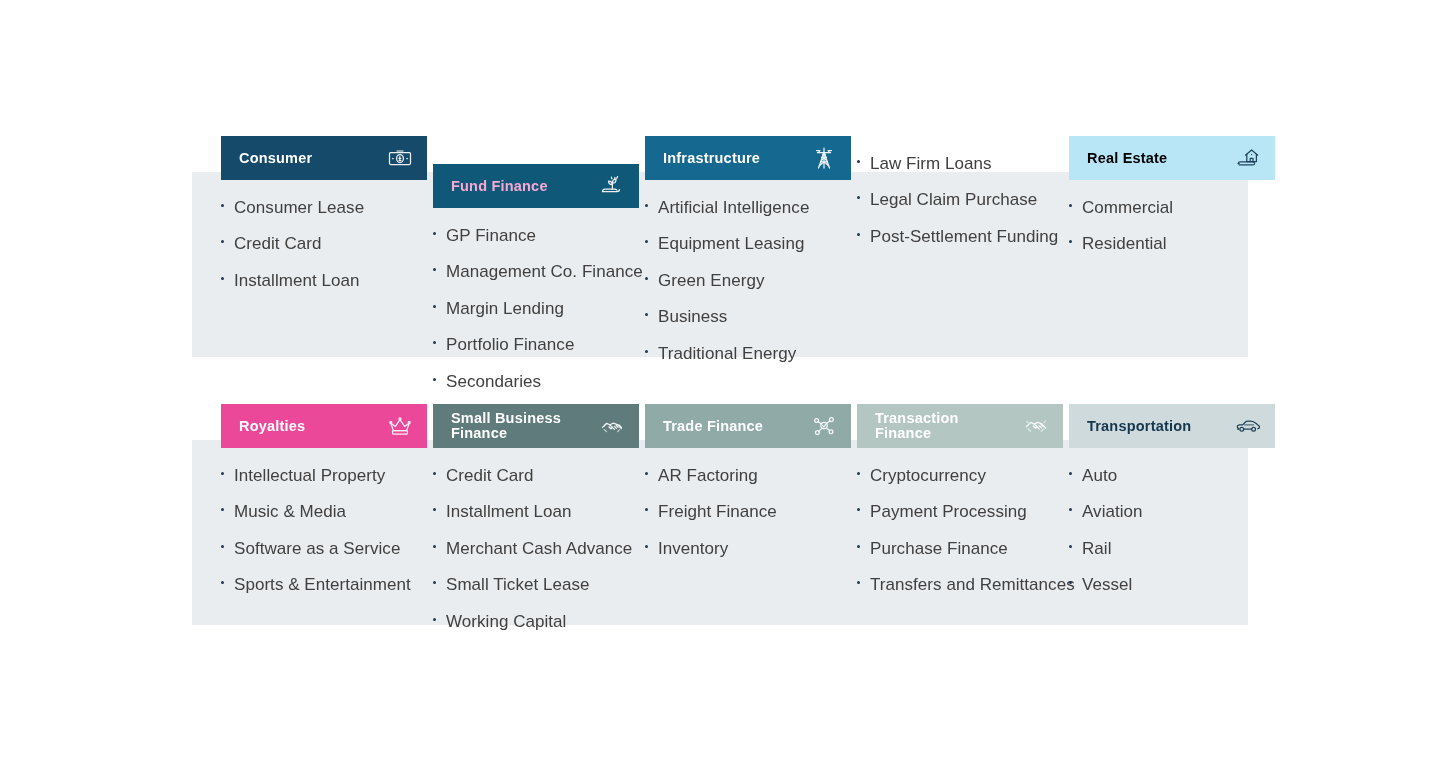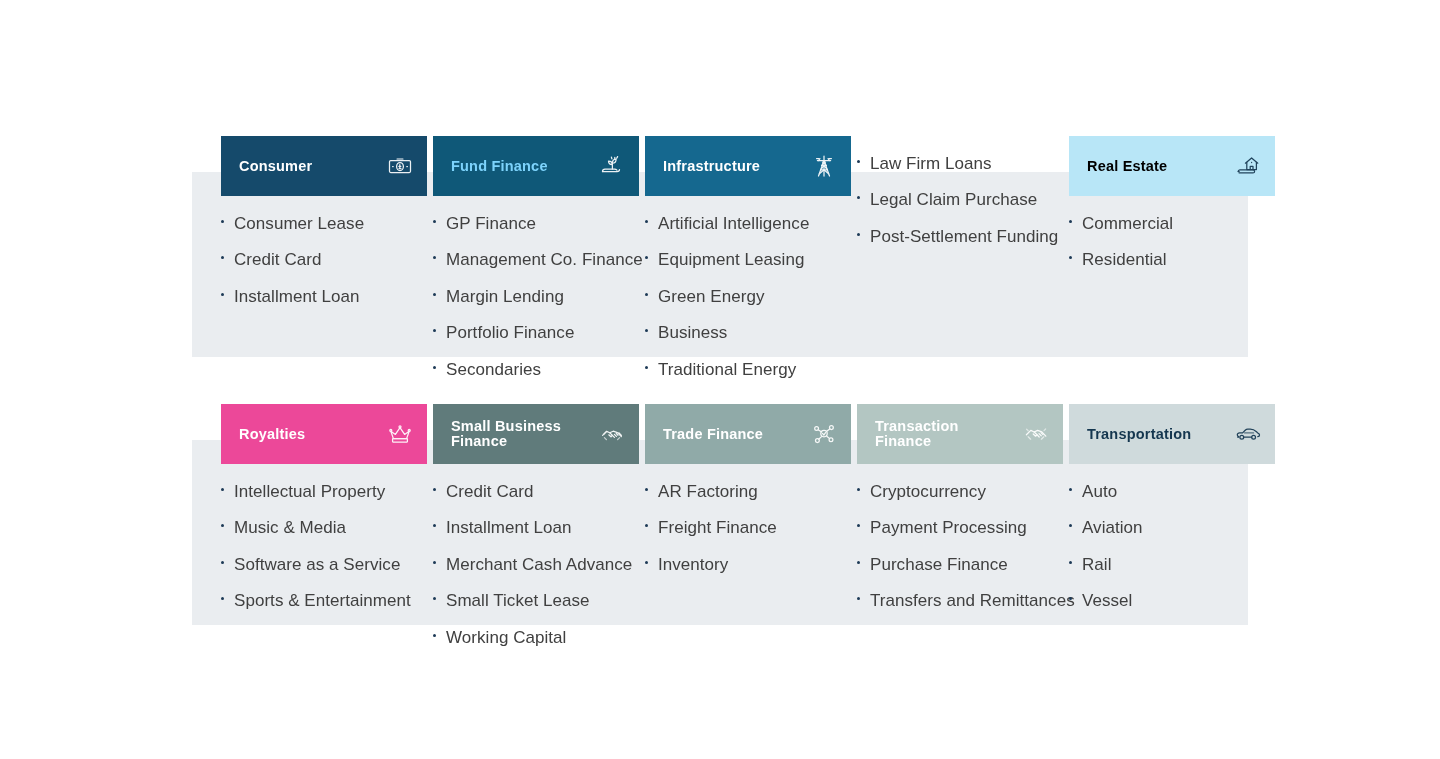--- a/index.html
+++ b/index.html
@@ -43,21 +43,21 @@
   .row.row-1 { top: 136px; height: 221px; }
   .row.row-2 { top: 404px; height: 221px; }
 
   .column {
     position: relative;
     width: 206px;
   }
 
   
   .col-header {
-    height: 60px;
+    height: 44px;
     display: flex;
     align-items: center;
     justify-content: space-between;
     padding: 0 14px 0 18px;
     color: #ffffff;
   }
   .col-header.two-line { align-items: center; }
 
   .col-title {
     font-size: 14.5px;
@@ -128,21 +128,21 @@
             </svg>
           </span>
         </div>
         <ul class="col-list">
           <li>Consumer Lease</li>
           <li>Credit Card</li>
           <li>Installment Loan</li>
         </ul>
       </div>
       <div class="column">
-        <div class="col-header" style="background: rgb(15, 88, 120); color: #7dd3fc;">
+        <div class="col-header" style="background: rgb(15, 88, 120); color: #f9a8d4; margin-top: 28px;">
           <span class="col-title">Fund Finance</span>
           <span class="col-icon">
             <svg width="24" height="24" viewBox="0 0 24 24">
               <path d="M2.5 17.5c0-1.4 1.1-2.4 2.5-2.4h9.6c1 0 1.8.5 2.3 1.1" fill="none" stroke="#ffffff" stroke-width="1.25" stroke-linecap="round" stroke-linejoin="round"></path>
               <path d="M2.5 17.5h14.6c1.5 0 2.4-.9 2.4-2" fill="none" stroke="#ffffff" stroke-width="1.25" stroke-linecap="round" stroke-linejoin="round"></path>
               <path d="M12.4 15V9.4" fill="none" stroke="#ffffff" stroke-width="1.25" stroke-linecap="round" stroke-linejoin="round"></path>
               <path d="M12.4 10.6c-2.6 0-3.9-1.4-3.9-3.6 2.6 0 3.9 1.3 3.9 3.6z" fill="none" stroke="#ffffff" stroke-width="1.25" stroke-linecap="round" stroke-linejoin="round"></path>
               <path d="M12.4 9.2c0-2.6 1.4-4 3.7-4 0 2.6-1.3 4-3.7 4z" fill="none" stroke="#ffffff" stroke-width="1.25" stroke-linecap="round" stroke-linejoin="round"></path>
               <path d="M14.8 3.3v2M17.6 2.6l-.9 1.7M11.4 3.1l.5 1.8" fill="none" stroke="#ffffff" stroke-width="1.25" stroke-linecap="round" stroke-linejoin="round"></path>
             </svg>

